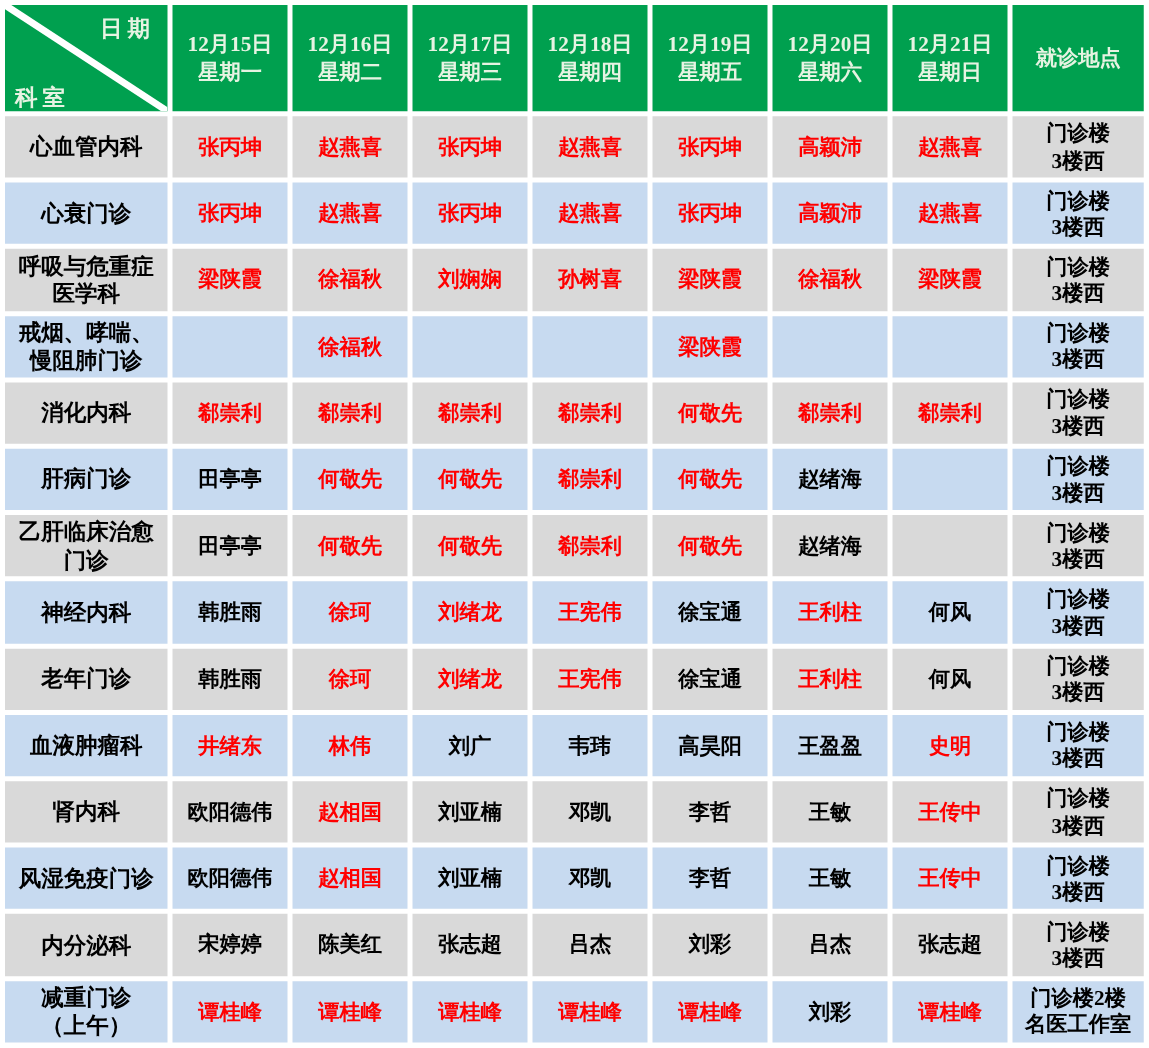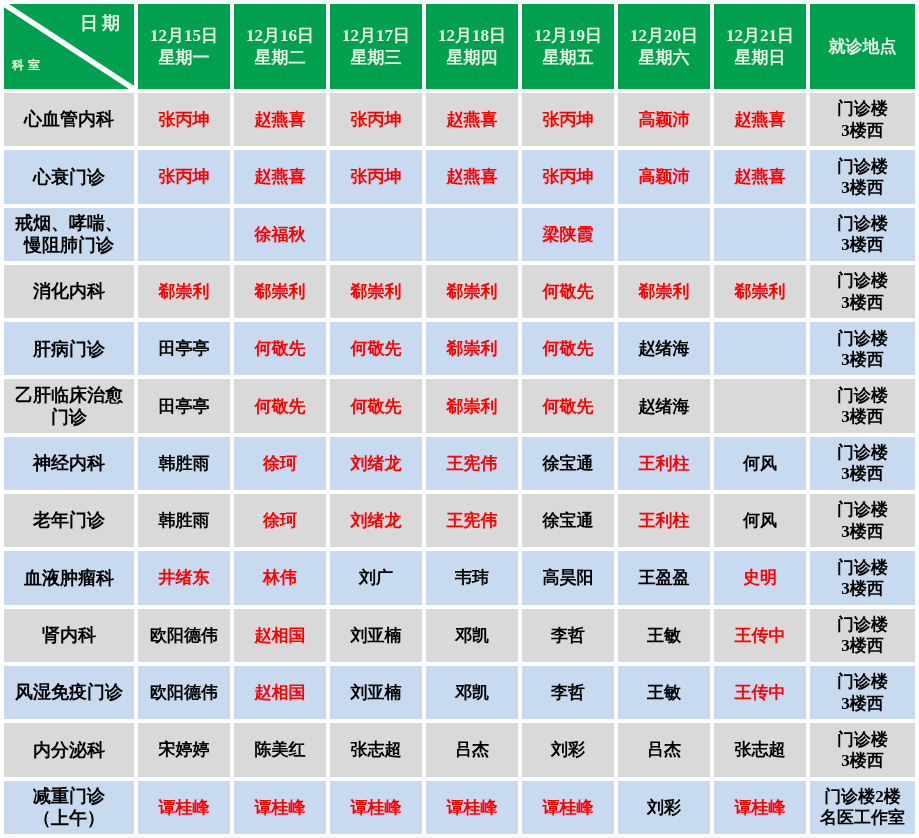--- a/index.html
+++ b/index.html
@@ -32,21 +32,21 @@
   tbody tr{height:46px;}
   tbody tr.gray > th, tbody tr.gray > td{background:var(--row-gray);}
   tbody tr.blue > th, tbody tr.blue > td{background:var(--row-blue);}
   th.dept{font-size:18px;color:var(--name-black);font-weight:bold;}
   td.doc{font-size:17px;color:var(--name-black);}
   td.doc.red{color:var(--name-red);text-align:center;}
   td.loc{font-size:17px;color:var(--name-black);}
   th.corner{position:relative;padding:0;margin-top:20px;}
   th.corner svg{position:absolute;left:0;top:0;width:100%;height:100%;display:block;}
   th.corner .c-top{position:absolute;top:8px;right:10px;font-size:18px;letter-spacing:4px;}
-  th.corner .c-bottom{position:absolute;bottom:16px;left:8px;font-size:12px;letter-spacing:4px;}
+  th.corner .c-bottom{position:absolute;bottom:0;left:8px;font-size:18px;letter-spacing:4px;}
 </style>
 </head>
 <body>
 
 <table>
   <colgroup>
     <col style="width:130px">
     <col style="width:92px">
       <col style="width:92px">
       <col style="width:92px">
@@ -100,20 +100,33 @@
     <td class="doc red">张丙坤</td>
     <td class="doc red">赵燕喜</td>
     <td class="doc red">张丙坤</td>
     <td class="doc red">赵燕喜</td>
     <td class="doc red">张丙坤</td>
     <td class="doc red">高颖沛</td>
     <td class="doc red">赵燕喜</td>
     <td class="loc">门诊楼
 3楼西</td>
   </tr>
+      <tr class="gray">
+    <th class="dept">呼吸与危重症
+医学科</th>
+    <td class="doc red">梁陕霞</td>
+    <td class="doc red">徐福秋</td>
+    <td class="doc red">刘娴娴</td>
+    <td class="doc red">孙树喜</td>
+    <td class="doc red">梁陕霞</td>
+    <td class="doc red">徐福秋</td>
+    <td class="doc red">梁陕霞</td>
+    <td class="loc">门诊楼
+3楼西</td>
+  </tr>
       <tr class="blue">
     <th class="dept">戒烟、哮喘、
 慢阻肺门诊</th>
     <td class="doc"></td>
     <td class="doc red">徐福秋</td>
     <td class="doc"></td>
     <td class="doc"></td>
     <td class="doc red">梁陕霞</td>
     <td class="doc"></td>
     <td class="doc"></td>

